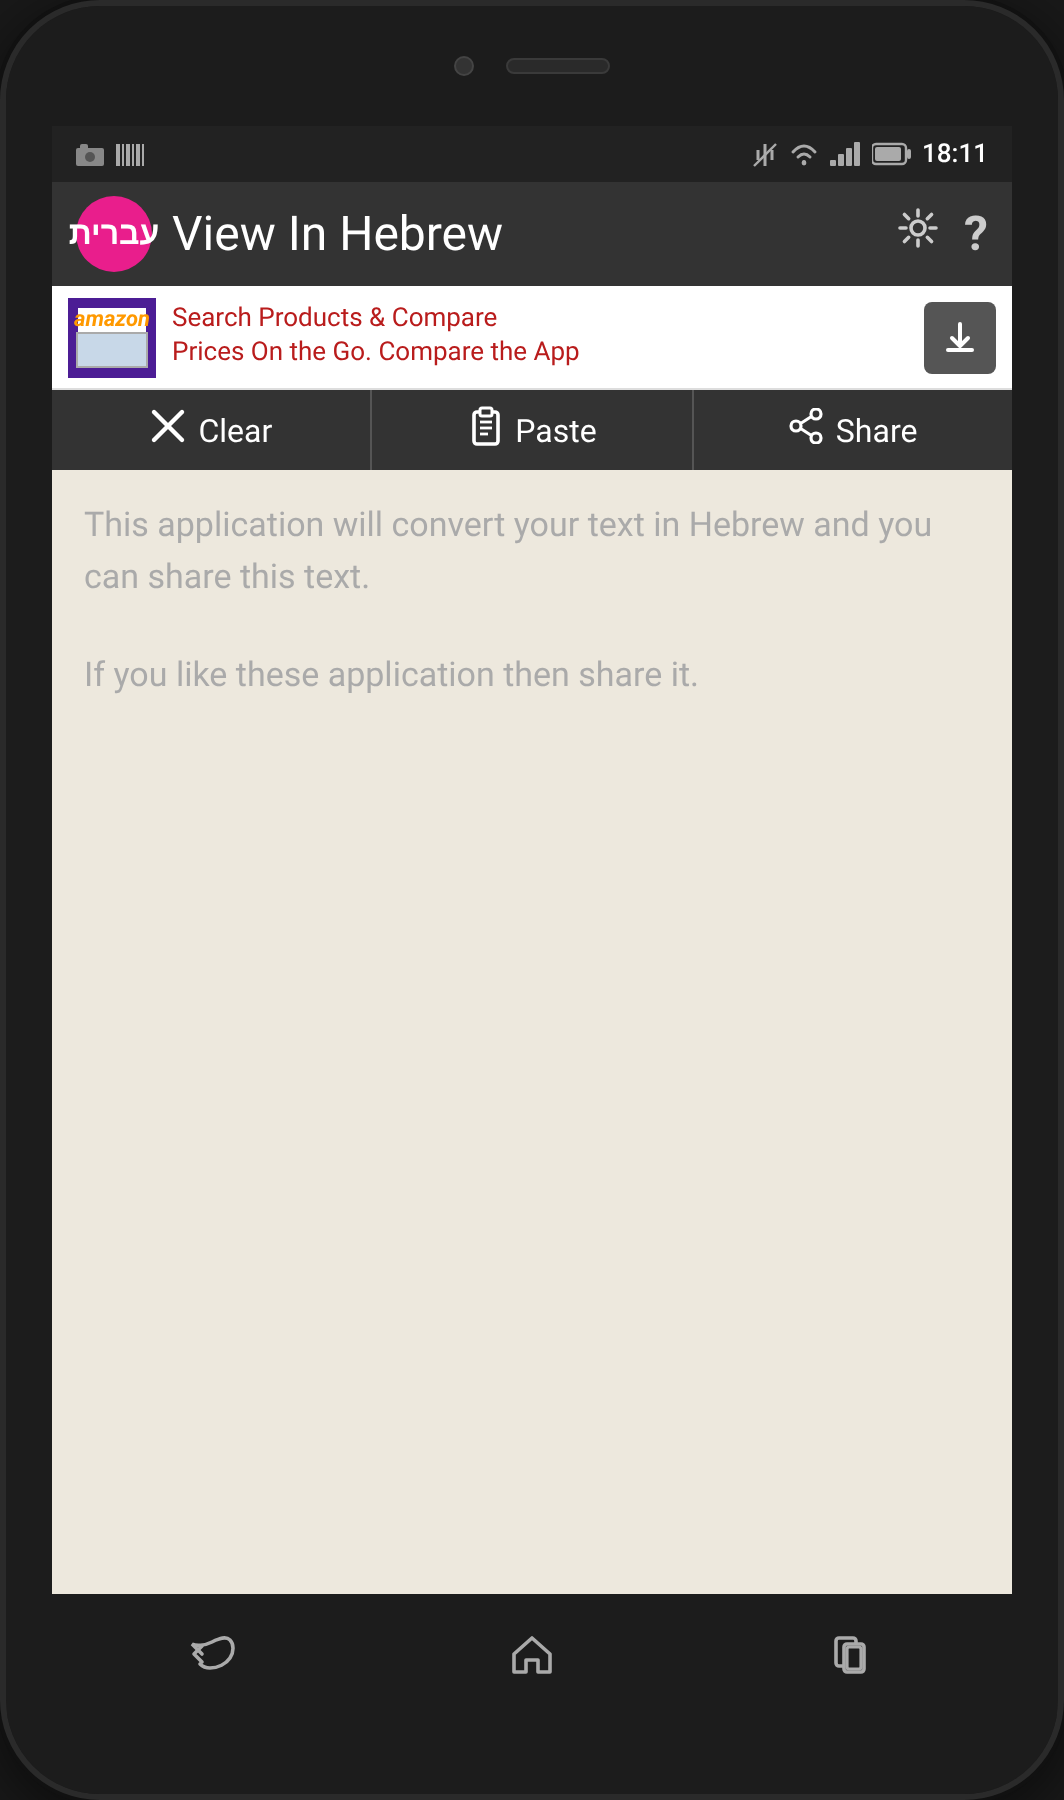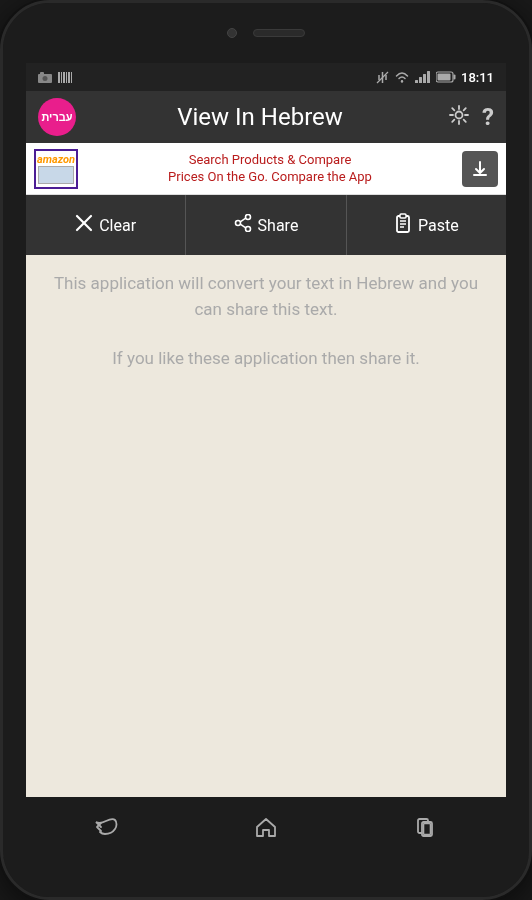--- a/index.html
+++ b/index.html
@@ -18,21 +18,20 @@
       height: 900px;
       background: #1c1c1c;
       border-radius: 50px;
       border: 3px solid #2a2a2a;
       position: relative;
       display: flex;
       flex-direction: column;
       align-items: center;
       box-shadow: 0 0 0 2px #111, 0 8px 40px rgba(0,0,0,0.7);
       overflow: hidden;
-      text-align: center;
     }
 
     
     .phone-top-bar {
       width: 100%;
       height: 60px;
       background: #1c1c1c;
       display: flex;
       justify-content: center;
       align-items: center;
@@ -103,21 +102,21 @@
     }
     .app-logo {
       width: 38px;
       height: 38px;
       background: #e91e8c;
       border-radius: 50%;
       display: flex;
       align-items: center;
       justify-content: center;
       color: #fff;
-      font-size: 11px;
+      font-size: 16px;
       font-weight: bold;
       margin-right: 10px;
       flex-shrink: 0;
     }
     .app-title {
       color: #fff;
       font-size: 24px;
       flex: 1;
     }
     .app-bar-icon {
@@ -134,21 +133,21 @@
       display: flex;
       align-items: center;
       padding: 0 8px;
       border-bottom: 1px solid #ddd;
       flex-shrink: 0;
     }
     .ad-logo {
       width: 44px;
       height: 40px;
       background: #fff;
-      border: 2px solid #4c1d95;
+      border: 5px solid #4c1d95;
       display: flex;
       align-items: center;
       justify-content: center;
       flex-shrink: 0;
       margin-right: 8px;
     }
     .ad-logo-text {
       color: #f90;
       font-size: 11px;
       font-weight: bold;
@@ -168,21 +167,21 @@
       display: flex;
       align-items: center;
       justify-content: center;
       flex-shrink: 0;
       margin-left: 8px;
     }
 
     
     .toolbar {
       background: #333;
-      height: 60px;
+      height: 40px;
       display: flex;
       align-items: center;
       flex-shrink: 0;
     }
     .toolbar-btn {
       flex: 1;
       display: flex;
       align-items: center;
       justify-content: center;
       gap: 6px;
@@ -376,47 +375,47 @@
     <div class="toolbar">
 
       <div class="toolbar-btn">
         <span class="toolbar-btn-icon">
           <svg width="18" height="18" viewBox="0 0 18 18" fill="none">
             <line x1="2" y1="2" x2="16" y2="16" stroke="white" stroke-width="2.2" stroke-linecap="round"></line>
             <line x1="16" y1="2" x2="2" y2="16" stroke="white" stroke-width="2.2" stroke-linecap="round"></line>
           </svg>
         </span>
         <span class="toolbar-btn-label">Clear</span>
+      </div>
+
+      <div class="toolbar-btn">
+        <span class="toolbar-btn-icon">
+          <svg width="18" height="20" viewBox="0 0 18 20" fill="none">
+            <rect x="3" y="3" width="12" height="16" rx="1.5" stroke="white" stroke-width="1.8"></rect>
+            <rect x="6" y="1" width="6" height="4" rx="1" fill="#333" stroke="white" stroke-width="1.5"></rect>
+            <line x1="6" y1="8" x2="12" y2="8" stroke="white" stroke-width="1.4"></line>
+            <line x1="6" y1="11" x2="12" y2="11" stroke="white" stroke-width="1.4"></line>
+            <line x1="6" y1="14" x2="10" y2="14" stroke="white" stroke-width="1.4"></line>
+          </svg>
+        </span>
+        <span class="toolbar-btn-label">Paste</span>
       </div>
 
       <div class="toolbar-btn">
         <span class="toolbar-btn-icon">
           <svg width="18" height="18" viewBox="0 0 18 18" fill="none">
             <circle cx="14" cy="3" r="2.5" stroke="white" stroke-width="1.6"></circle>
             <circle cx="14" cy="15" r="2.5" stroke="white" stroke-width="1.6"></circle>
             <circle cx="4" cy="9" r="2.5" stroke="white" stroke-width="1.6"></circle>
             <line x1="6.3" y1="7.8" x2="11.7" y2="4.2" stroke="white" stroke-width="1.5"></line>
             <line x1="6.3" y1="10.2" x2="11.7" y2="13.8" stroke="white" stroke-width="1.5"></line>
           </svg>
         </span>
         <span class="toolbar-btn-label">Share</span>
       </div>
-
-      <div class="toolbar-btn">
-        <span class="toolbar-btn-icon">
-          <svg width="18" height="20" viewBox="0 0 18 20" fill="none">
-            <rect x="3" y="3" width="12" height="16" rx="1.5" stroke="white" stroke-width="1.8"></rect>
-            <rect x="6" y="1" width="6" height="4" rx="1" fill="#333" stroke="white" stroke-width="1.5"></rect>
-            <line x1="6" y1="8" x2="12" y2="8" stroke="white" stroke-width="1.4"></line>
-            <line x1="6" y1="11" x2="12" y2="11" stroke="white" stroke-width="1.4"></line>
-            <line x1="6" y1="14" x2="10" y2="14" stroke="white" stroke-width="1.4"></line>
-          </svg>
-        </span>
-        <span class="toolbar-btn-label">Paste</span>
-      </div>
     </div>
 
     <div class="content-area">
       <div class="content-text">
         <p>This application will convert your text in Hebrew and you can share this text.</p>
         <p>If you like these application then share it.</p>
       </div>
     </div>
 
     <div class="bottom-nav">

